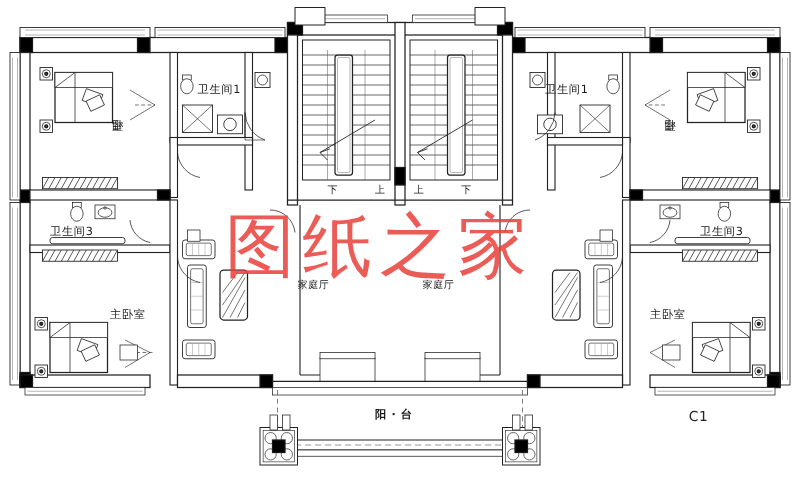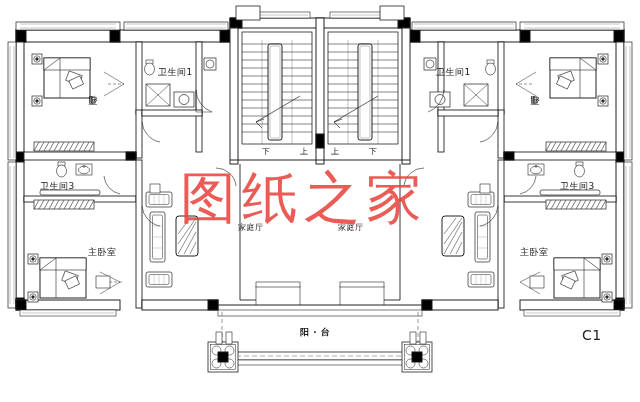--- a/index.html
+++ b/index.html
@@ -4,21 +4,21 @@
 <style>
   html,body{margin:0;padding:0;background:#fff;}
   body{width:640px;height:402px;overflow:hidden;
        font-family:"DejaVu Sans","Liberation Sans",sans-serif;}
   #stage{position:relative;width:640px;height:307px;background:#ffffff;}
   svg{position:absolute;left:0;top:0;}
   .lbl{position:absolute;color:#1a1a1a;font-size:9px;line-height:1;
        white-space:nowrap;letter-spacing:.5px;}
   .lbl.v{writing-mode:vertical-rl;text-orientation:upright;letter-spacing:0;}
   .lbl.sm{font-size:8px;}
-  .lbl.tag{font-size:14px;color:#222;margin-left:31px;}
+  .lbl.tag{font-size:11px;color:#222;}
   #watermark{position:absolute;left:180px;top:168px;width:280px;height:62px;
      color:#e8403a;font-size:56px;font-weight:400;line-height:60px;
      letter-spacing:6px;opacity:.85;pointer-events:none;
      font-family:"DejaVu Sans","Liberation Sans",sans-serif;}
 </style>
 </head>
 <body>
 
 <div id="stage">
 

